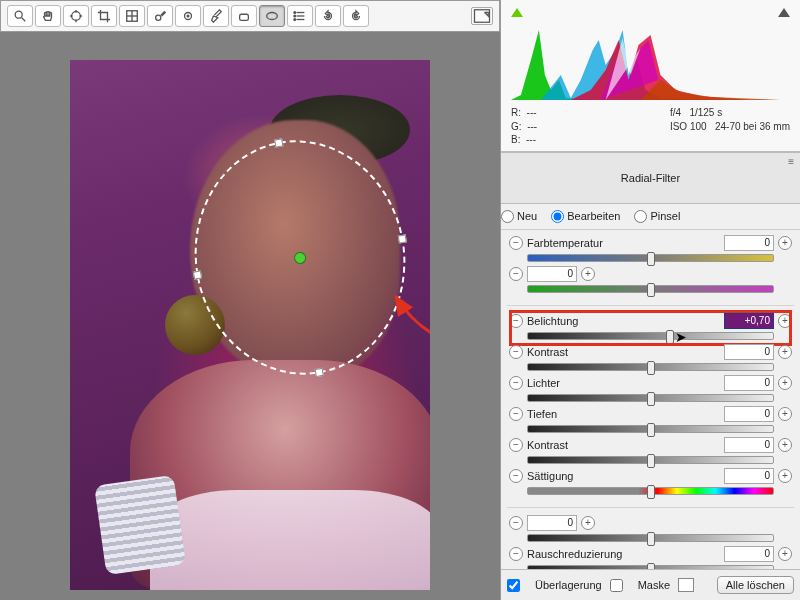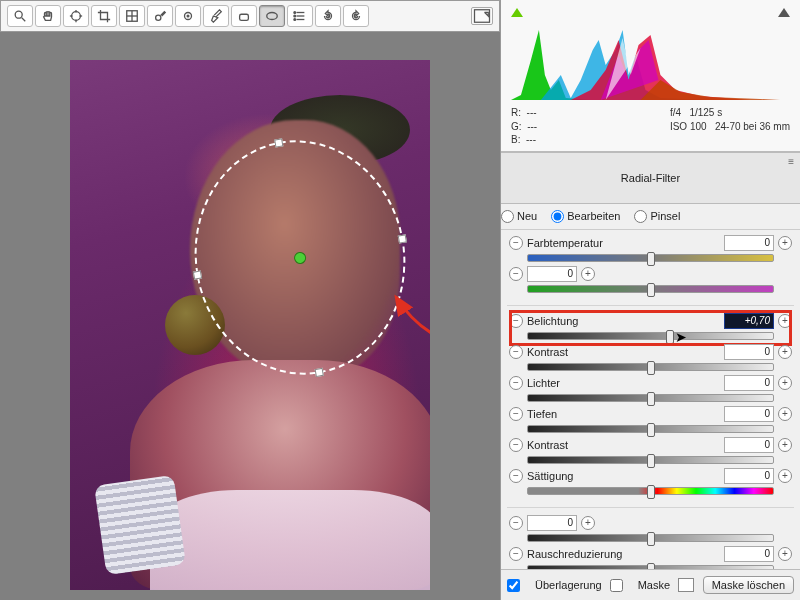--- a/index.html
+++ b/index.html
@@ -62,21 +62,21 @@
   .mode-row input { margin:0; }
 
   .sliders { flex:1; overflow:auto; padding:4px 6px 0; }
   .group-gap { height:10px; border-bottom:1px solid #d4d4d4; margin-bottom:6px; }
 
   .slider-row { padding:1px 2px 3px; position:relative; }
   .slider-head { display:flex; align-items:center; gap:4px; }
   .circ-btn { width:14px; height:14px; border:1px solid #888; border-radius:50%; background:#fff; display:flex; align-items:center; justify-content:center; font-size:10px; line-height:1; color:#555; cursor:pointer; }
   .slider-label { flex:1; font-size:11px; }
   .val-box { width:50px; height:16px; border:1px solid #aaa; background:#fff; font-size:10px; text-align:right; padding:0 3px; line-height:14px; }
-  .val-box.sel { background:#0f172a; color:#fff; border-color:#1a3a90;font-style:italic; }
+  .val-box.sel { background:#701a75; color:#fff; border-color:#1a3a90; }
   .track { height:8px; margin:3px 18px 0; border:1px solid #999; border-radius:2px; position:relative; }
   .thumb { position:absolute; top:-3px; width:8px; height:14px; background:#eee; border:1px solid #666; border-radius:2px; margin-left:-4px; }
   .g-gray { background:linear-gradient(90deg,#222,#eee); }
   .g-temp { background:linear-gradient(90deg,#2a60c0,#7a7a7a,#d8c040); }
   .g-tint { background:linear-gradient(90deg,#20a020,#7a7a7a,#c040c0); }
   .g-sat  { background:linear-gradient(90deg,#888 0%,#888 45%,#f00,#ff0,#0f0,#0ff,#00f,#f0f,#f00); }
 
   .highlight-box { position:absolute; left:2px; right:2px; top:-2px; bottom:-3px; border:3px solid #e03020; pointer-events:none; }
   .cursor { position:absolute; font-size:14px; color:#000; }
 
@@ -375,16 +375,16 @@
     <div class="footer">
       <label>
           <input type="checkbox" checked="" style="">
           <span>Überlagerung</span>
         </label>
       <label>
           <input type="checkbox" style="">
           <span>Maske</span>
         </label>
       <div class="swatch"></div>
-      <div class="btn">Maske löschen</div>
+      <div class="btn">Alle löschen</div>
     </div>
   </div>
 </div>
 
 </body></html>

